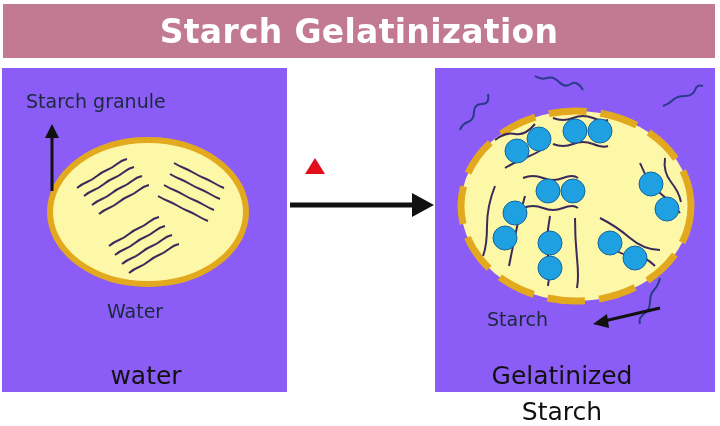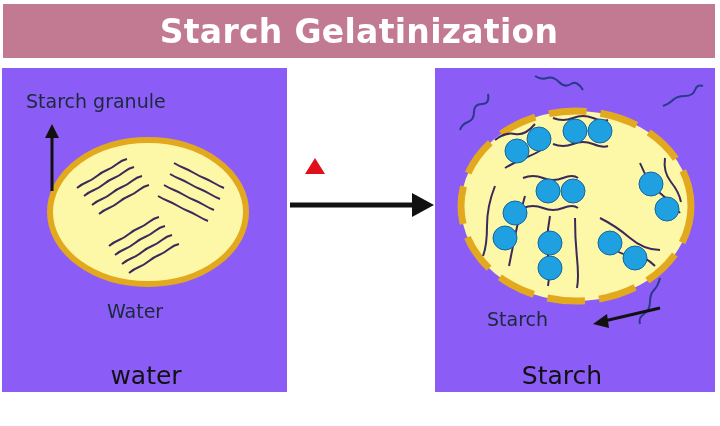--- a/index.html
+++ b/index.html
@@ -102,14 +102,15 @@
     <line x1="225" y1="240" x2="165" y2="254" stroke="#111" stroke-width="3"></line>
     <polygon points="158,256 172,246 174,260" fill="#111"></polygon>
   </svg>
   <div class="lbl" style="left:52px;top:240px;">Starch</div>
 </div>
 
 <div class="cap" style="left:16px;top:358px;">
   <div>water</div>
 </div>
 <div class="cap" style="left:432px;top:358px;">
+  <div>Gelatinized</div>
   <div>Starch</div>
 </div>
 
 </body></html>

